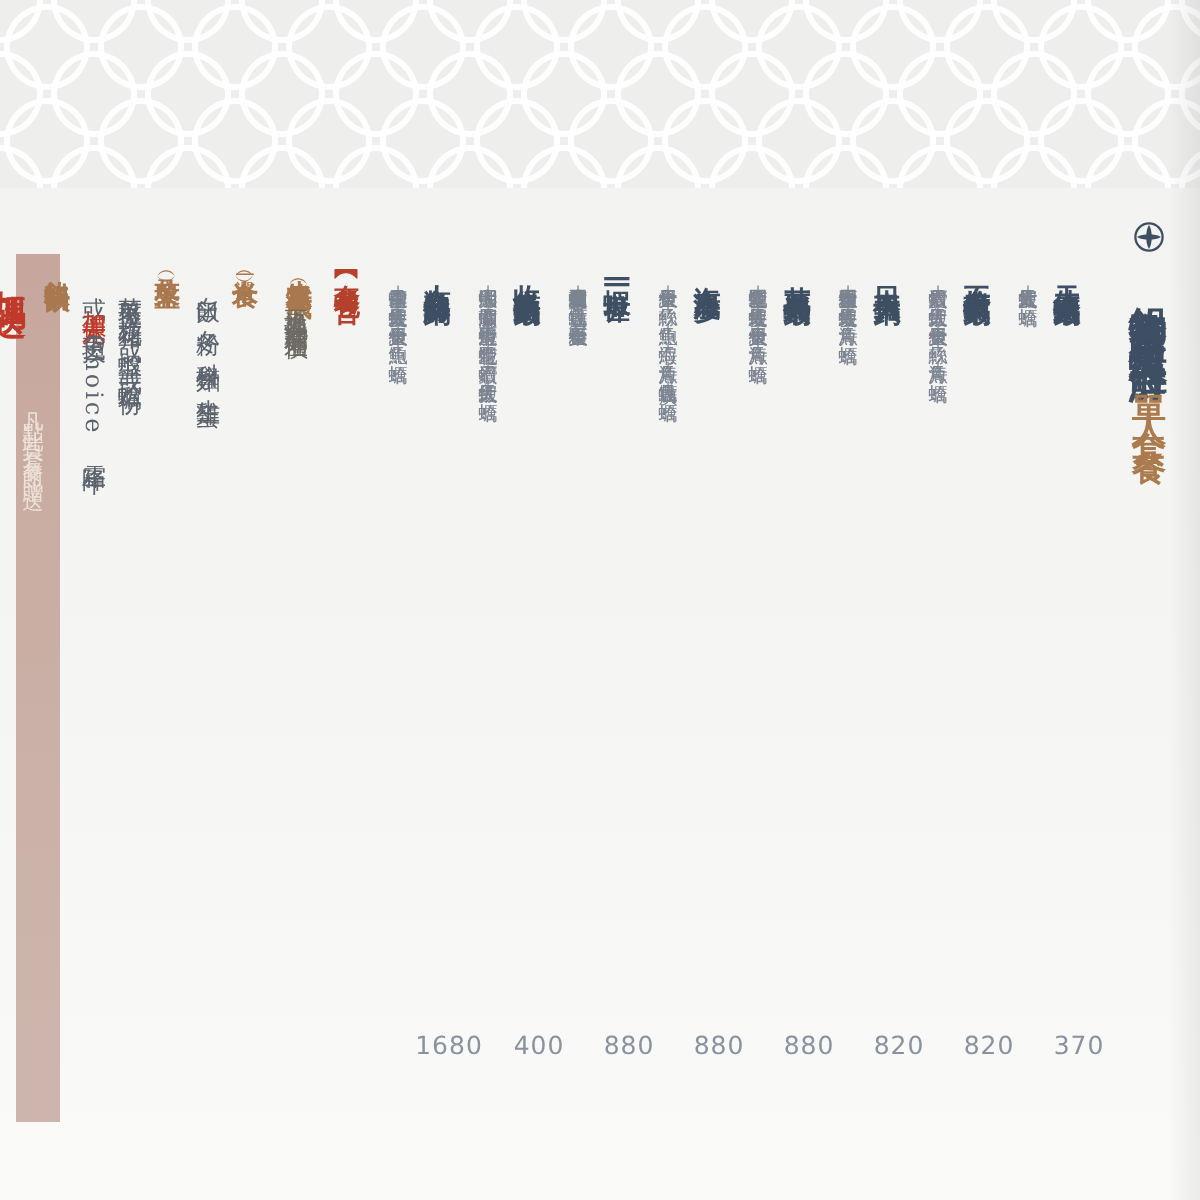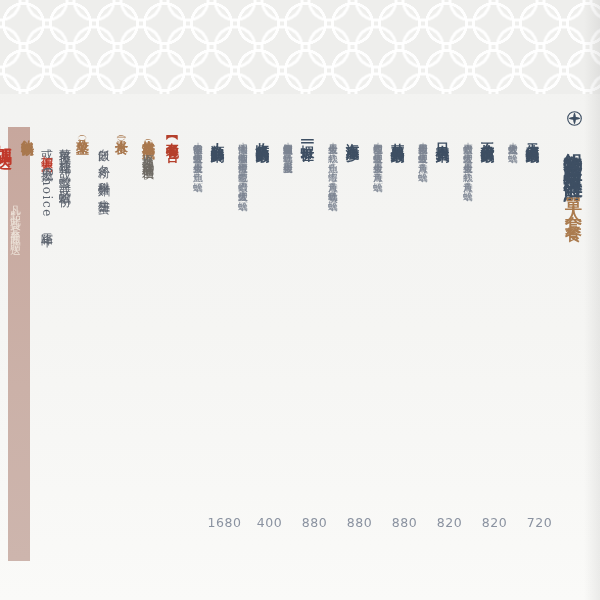--- a/index.html
+++ b/index.html
@@ -109,21 +109,21 @@
     </svg>
   </span><span class="title-main">鍋物套餐 野生海蝦 海鮮</span><span class="title-sub">單人套餐</span>
 </header>
 
 <main class="menu-items">
   <div class="menu-col">
     <div class="menu-text">
       <h3 class="item-name">天使療癒蝦鍋</h3>
       <p class="item-desc">大天使紅蝦六隻＋蛤蠣</p>
     </div>
-    <div class="item-price">720</div>
+    <div class="item-price">370</div>
   </div>
   <div class="menu-col">
     <div class="menu-text">
       <h3 class="item-name">不拎鑽石蝦鍋</h3>
       <p class="item-desc">鑽石蝦六隻＋大天使紅蝦＋生食級大干貝＋軟絲＋海魚片＋蛤蠣</p>
     </div>
     <div class="item-price">820</div>
   </div>
   <div class="menu-col">
     <div class="menu-text">

